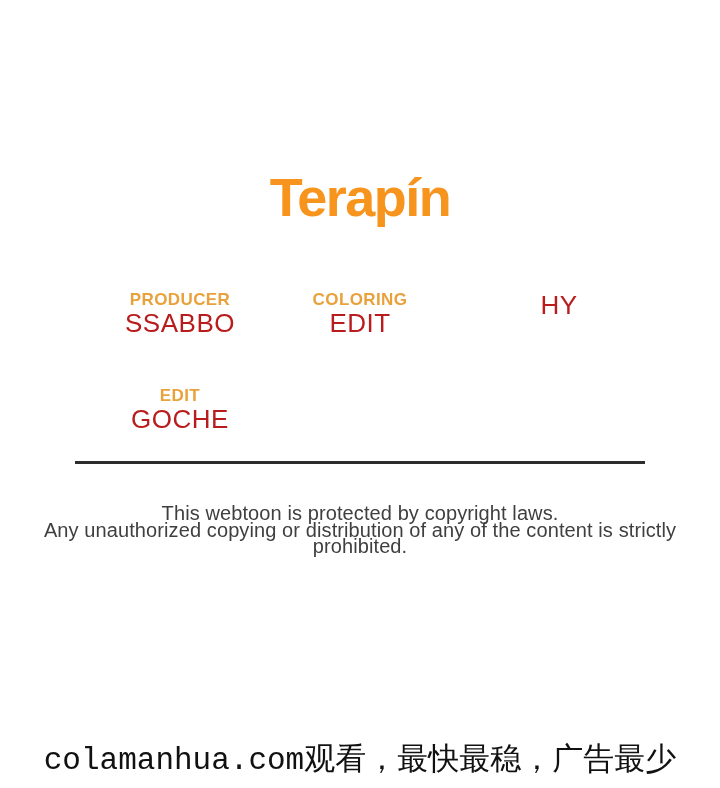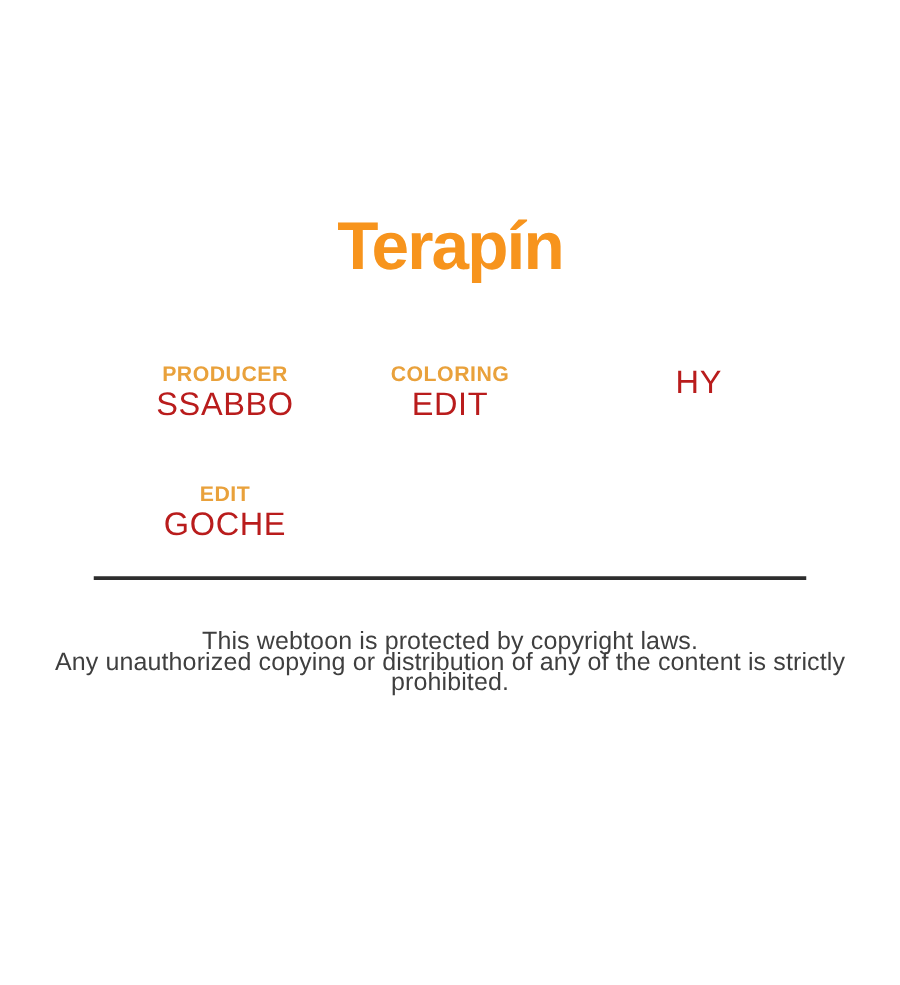--- a/index.html
+++ b/index.html
@@ -111,14 +111,15 @@
     <div class="credit-name">GOCHE</div>
   </div>
 
   <div class="divider"></div>
 
   <div class="copyright">
     <div>This webtoon is protected by copyright laws.</div>
     <div>Any unauthorized copying or distribution of any of the content is strictly prohibited.</div>
   </div>
 
+  <div class="footer-watermark">colamanhua.com观看，最快最稳，广告最少</div>
 
 </div>
 
 </body></html>

